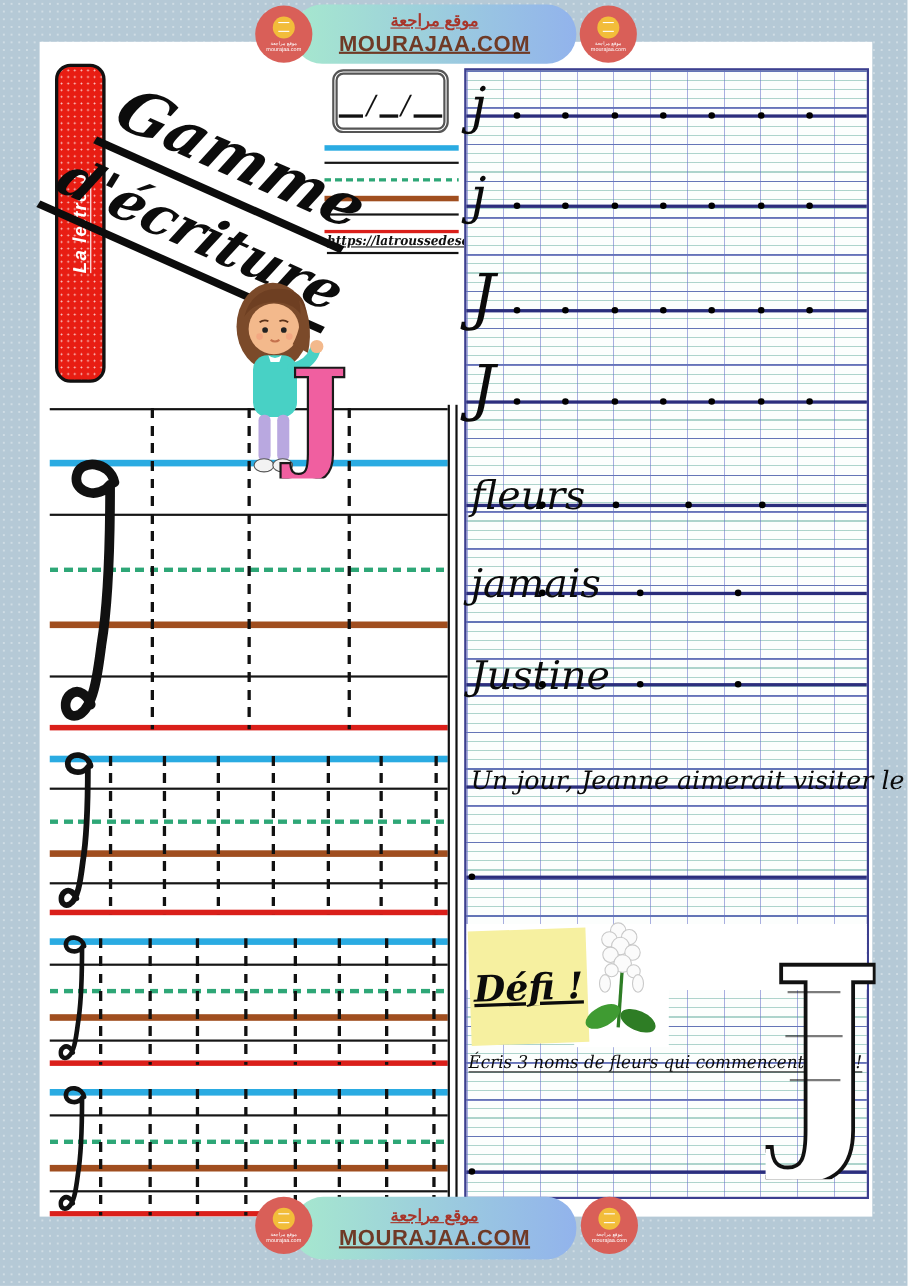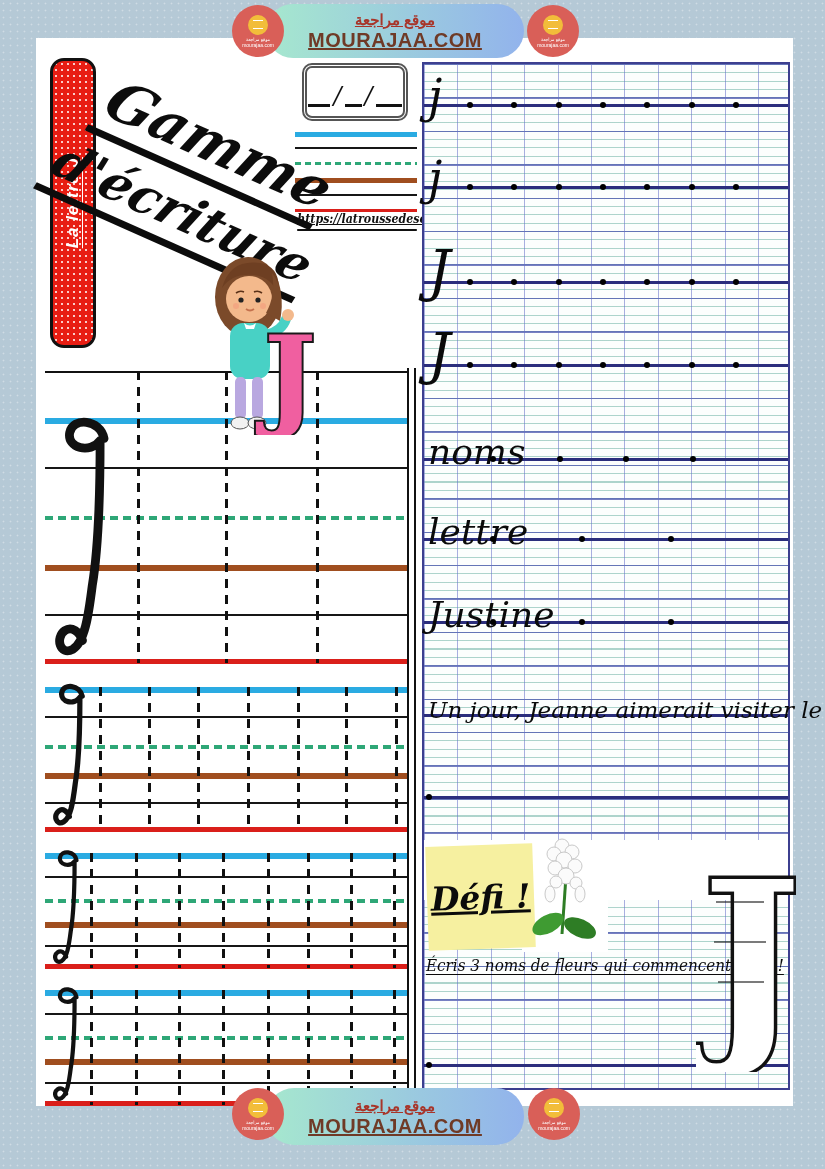--- a/index.html
+++ b/index.html
@@ -251,28 +251,28 @@
       </div>
       <div class="srow" style="top: 558px;">
         <div class="base"></div>
         <div class="lbl" style="font-size: 36px;">Justine</div>
         <div class="dot" style="left: 66px;"></div>
         <div class="dot" style="left: 155px;"></div>
         <div class="dot" style="left: 244px;"></div>
       </div>
       <div class="srow" style="top: 475px;">
         <div class="base"></div>
-        <div class="lbl" style="font-size: 36px;">lettre</div>
+        <div class="lbl" style="font-size: 36px;">jamais</div>
         <div class="dot" style="left: 66px;"></div>
         <div class="dot" style="left: 155px;"></div>
         <div class="dot" style="left: 244px;"></div>
       </div>
       <div class="srow" style="top: 395px;">
         <div class="base"></div>
-        <div class="lbl" style="font-size: 36px;">noms</div>
+        <div class="lbl" style="font-size: 36px;">fleurs</div>
         <div class="dot" style="left: 66px;"></div>
         <div class="dot" style="left: 132.5px;"></div>
         <div class="dot" style="left: 199px;"></div>
         <div class="dot" style="left: 265.5px;"></div>
       </div>
       <div class="srow" style="top: 301px;">
         <div class="base"></div>
         <div class="lbl" style="font-size: 56px;">J</div>
         <div class="dot" style="left: 43px;"></div>
         <div class="dot" style="left: 87.3px;"></div>

